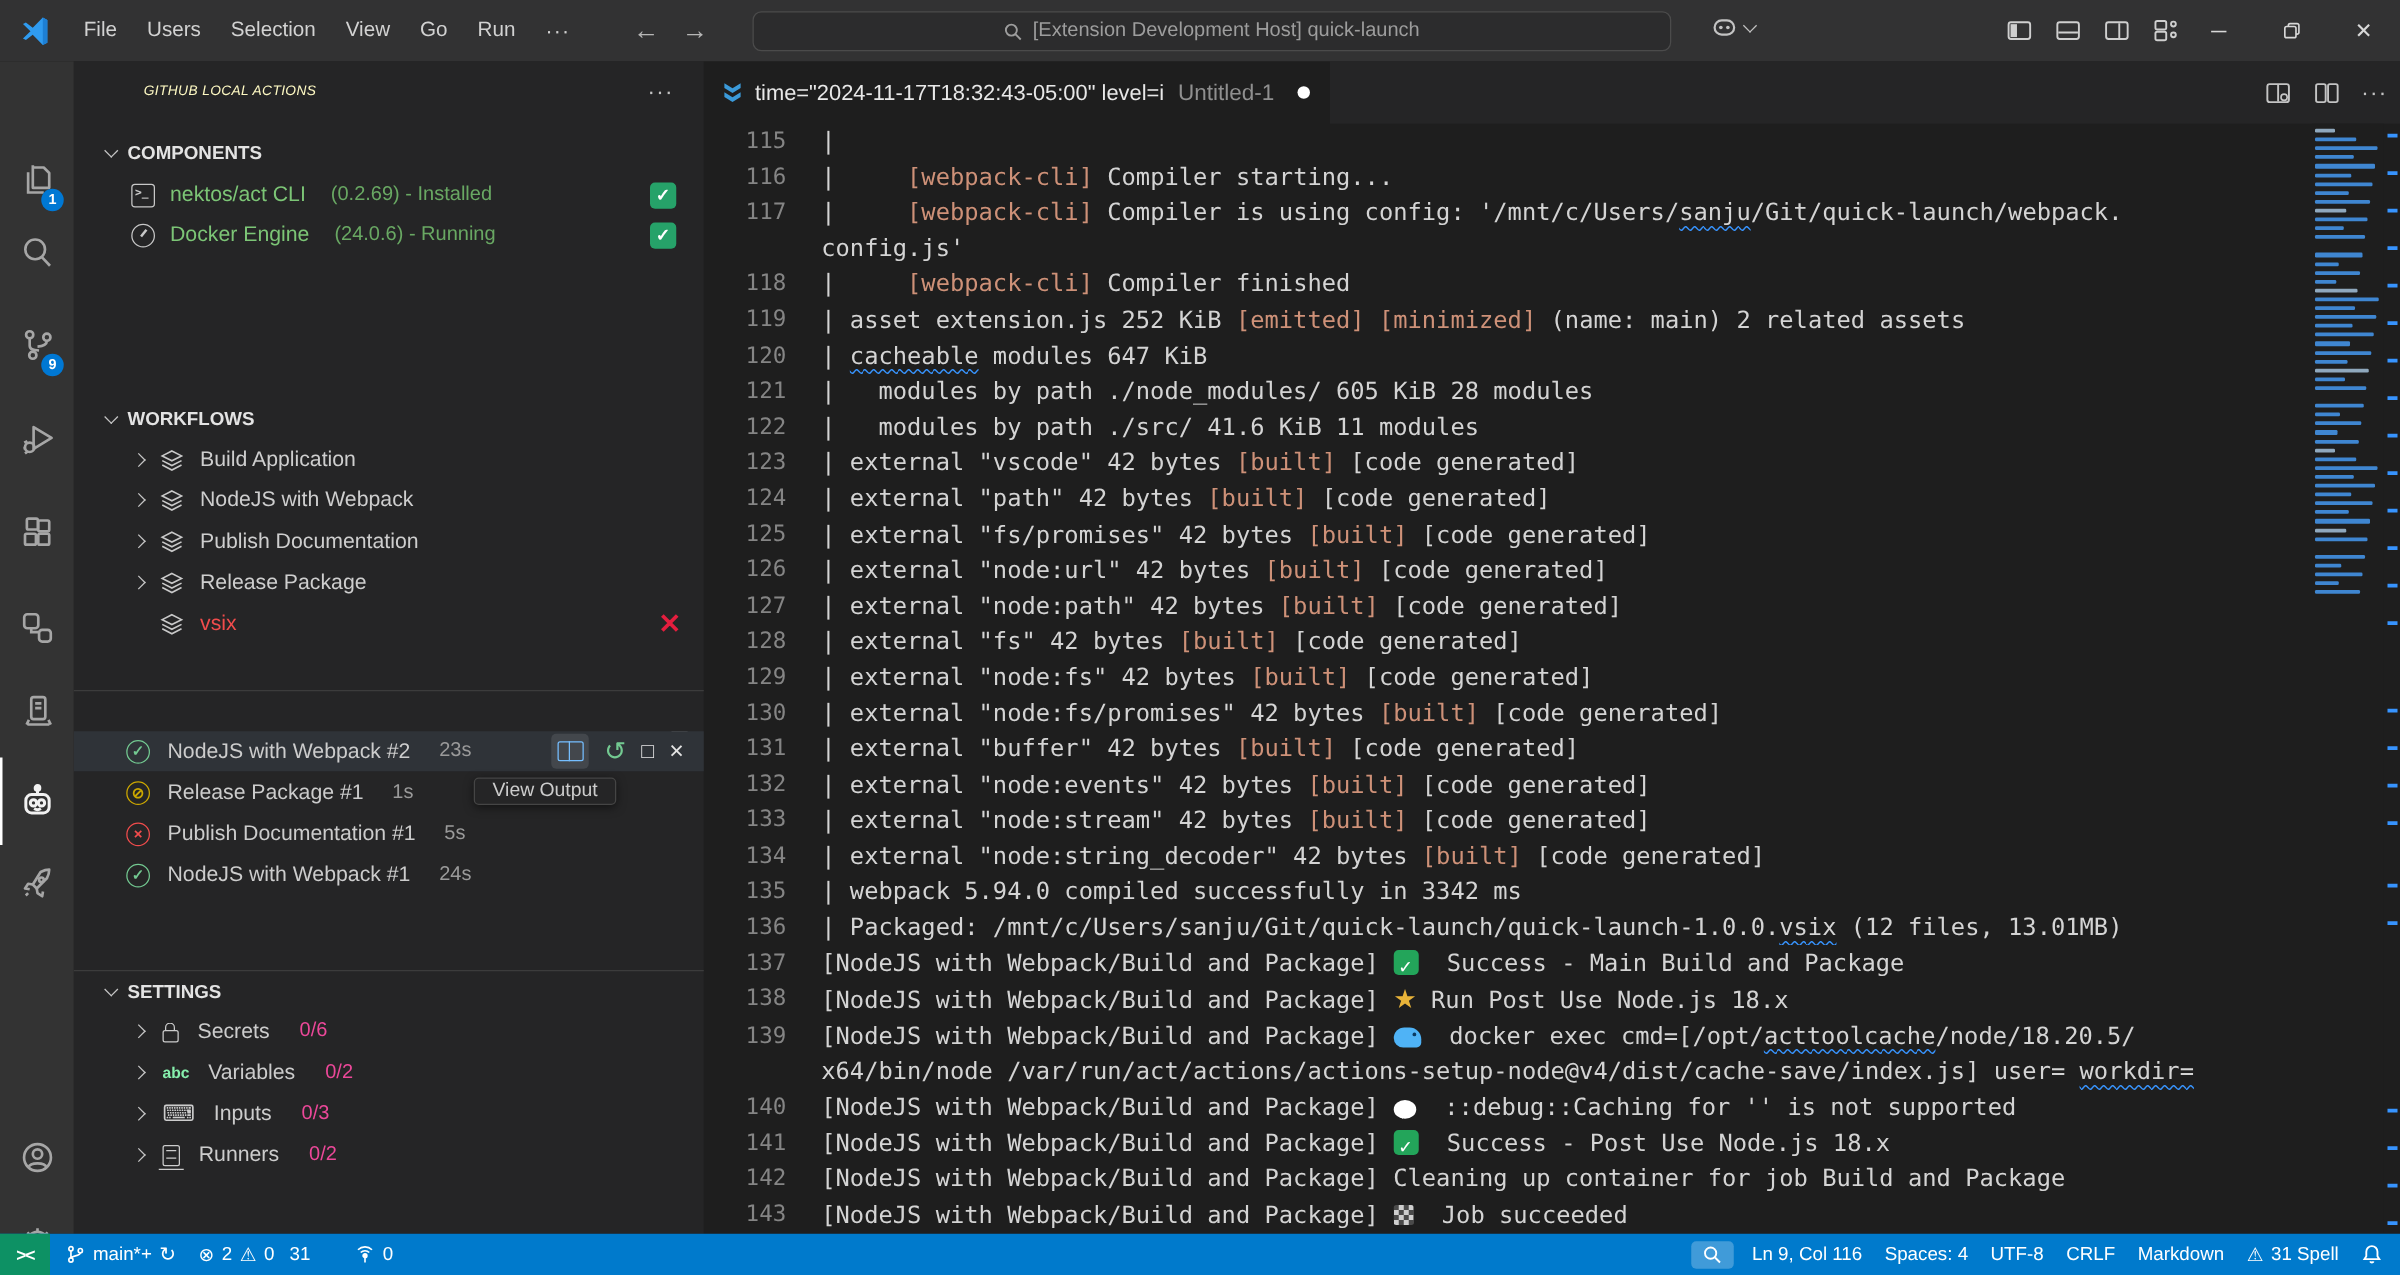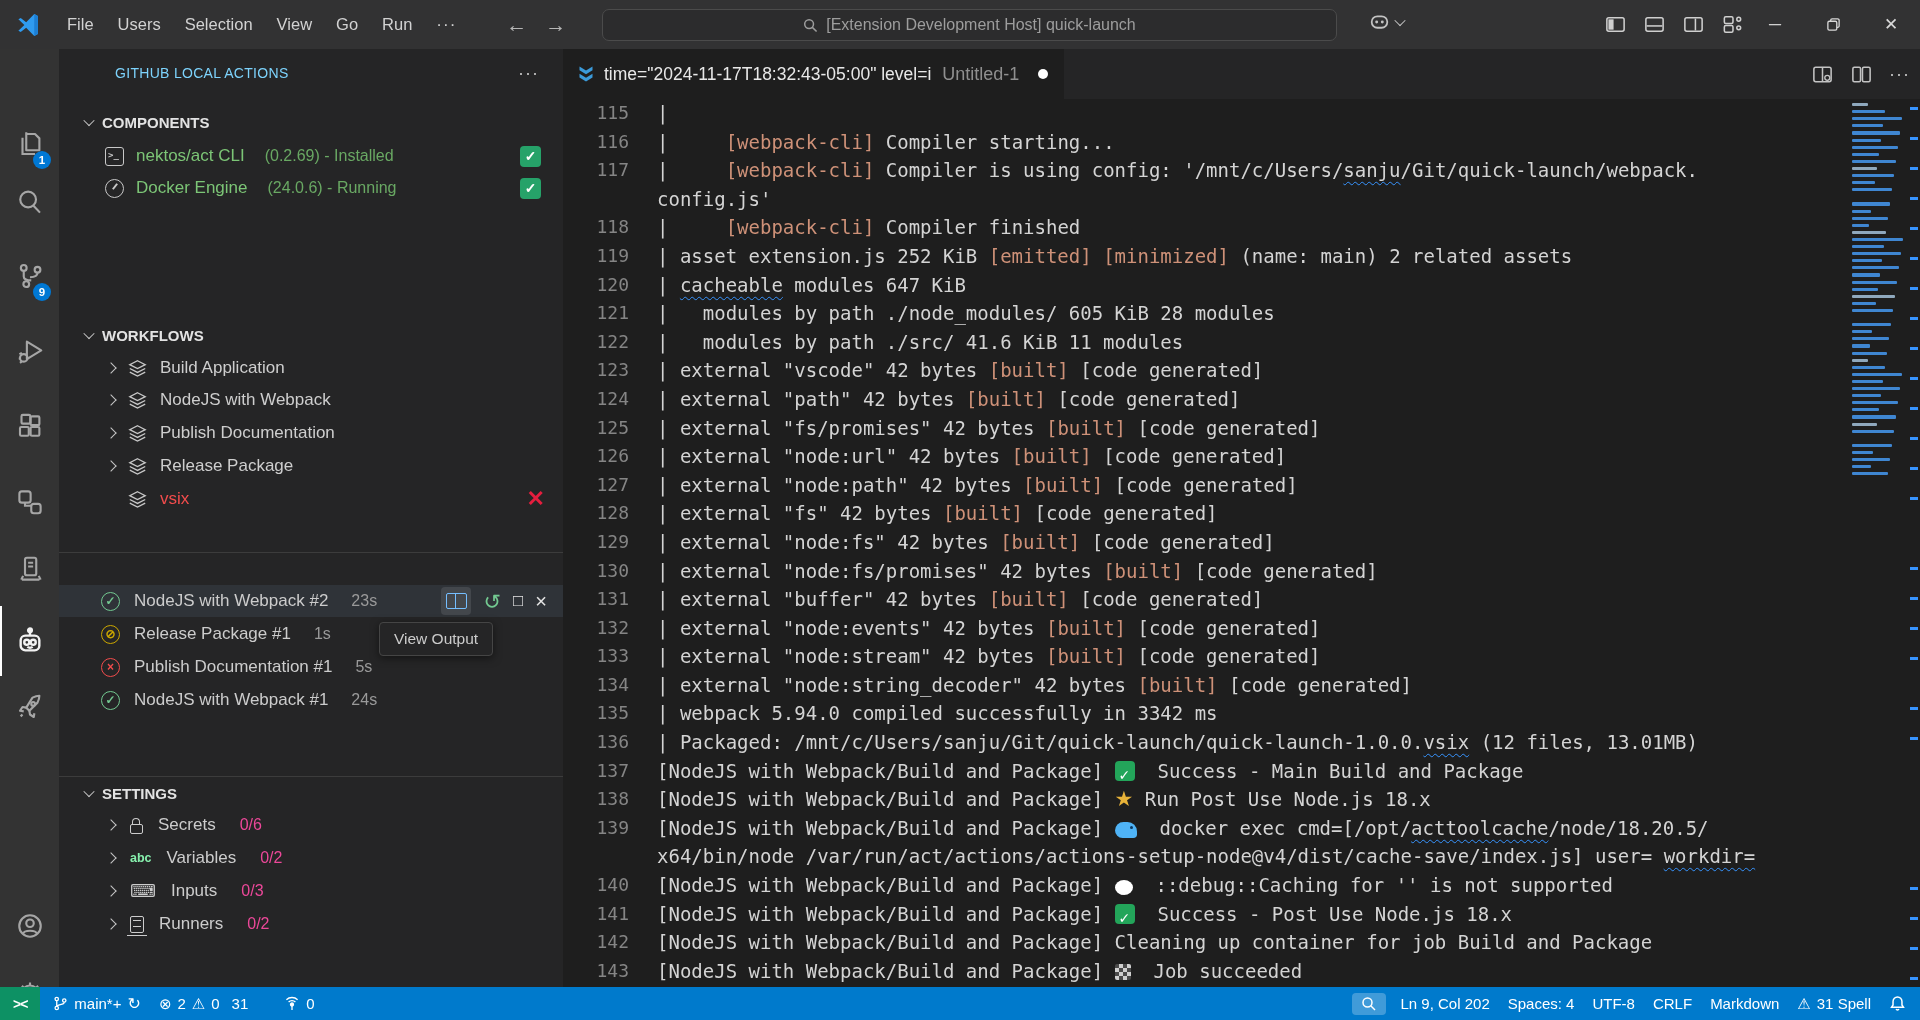--- a/index.html
+++ b/index.html
@@ -26,21 +26,21 @@
   .activitybar { position:absolute; left:0; top:49px; width:59px; height:938px; background:#333333; z-index:30;}
   .ab-item { position:absolute; left:0; width:59px; height:58px; display:flex; align-items:center; justify-content:center; }
   .ab-item.active::before { content:""; position:absolute; left:0; top:-6px; bottom:-6px; width:2px; background:#ffffff; }
   .ab-badge { position:absolute; right:8px; bottom:4px; min-width:18px; height:18px; border-radius:10px;
               background:#0078d4; color:#fff; font-size:11.5px; font-weight:bold; display:flex;
               align-items:center; justify-content:center; padding:0 4px; }
 
   
   .sidebar { position:absolute; left:59px; top:49px; width:504px; height:938px; background:#252526; color:#cccccc; z-index:20;}
   .sb-title { position:absolute; left:0; top:0; width:100%; height:48px; display:flex; align-items:center; }
-  .sb-title-text { margin-left:56px; font-size:14px; color:#7dd3fc; letter-spacing:.3px; }
+  .sb-title-text { margin-left:56px; font-size:11px; color:#fef9c3; letter-spacing:.3px;font-style:italic; }
   .sb-title-more { position:absolute; right:24px; font-size:18px; color:#c3c3c3; letter-spacing:1px;}
   .sb-section-header { position:absolute; left:0; width:100%; height:32px; display:flex; align-items:center; gap:9px;
                        font-weight:bold; font-size:15px; color:#e3e3e3; padding-left:26px; }
   .sb-row { position:absolute; left:0; width:100%; height:32px; display:flex; align-items:center; font-size:17px; }
   .chev { width:8px; height:8px; border-right:1.7px solid #c6c6c6; border-bottom:1.7px solid #c6c6c6; flex:none; }
   .chev.down { transform:rotate(45deg) translate(-1px,-1px); }
   .chev.right { transform:rotate(-45deg); }
   .green-name { color:#7cc576; }
   .green-meta { color:#69a863; font-size:16px; margin-left:8px; }
   .check-badge { position:absolute; right:22px; width:21px; height:21px; background:#26a269; border-radius:4px;
@@ -51,21 +51,21 @@
   .divider { position:absolute; left:0; width:100%; border-top:1px solid #3c3c3c; }
   .hist-time { color:#9a9a9a; font-size:16px; margin-left:9px; }
   .st-circ { width:19px; height:19px; border-radius:50%; border:1.7px solid; flex:none;
              display:flex; align-items:center; justify-content:center; font-size:12px; font-weight:bold; }
   .st-success { border-color:#73c991; color:#73c991; }
   .st-cancel  { border-color:#cca700; color:#cca700; }
   .st-fail    { border-color:#f14c4c; color:#f14c4c; }
   .hist-row-hover { background:#2f3338; }
   .hist-actions { position:absolute; right:16px; display:flex; align-items:center; gap:12px; }
   .hdr-actions { position:absolute; right:16px; display:flex; align-items:center; gap:16px; }
-  .tooltip { position:absolute; left:320px; top:573px; height:34px; padding:0 14px; background:#252526;
+  .tooltip { position:absolute; left:320px; top:573px; height:22px; padding:0 14px; background:#252526;
              border:1px solid #454545; border-radius:4px; display:flex; align-items:center;
              font-size:15.5px; color:#cccccc; box-shadow:0 2px 8px rgba(0,0,0,.5); z-index:25;}
   .count { color:#ec4899; margin-left:9px; font-size:16px; }
 
   
   .i-term { width:19px; height:19px; border:1.7px solid #c8c8c8; border-radius:3px; position:relative; flex:none;}
   .i-term::after { content:">_"; position:absolute; left:2px; top:2px; font:bold 9px "DejaVu Sans Mono",monospace; color:#c8c8c8; }
   .i-gauge { width:19px; height:19px; border:1.7px solid #c8c8c8; border-radius:50%; position:relative; flex:none;}
   .i-gauge::after { content:""; position:absolute; left:8px; top:3px; width:2px; height:7px; background:#c8c8c8; transform:rotate(38deg); }
   .i-lock { width:13px; height:10px; border:1.6px solid #ccc; border-radius:2px; position:relative; margin-top:7px; flex:none;}
@@ -602,21 +602,21 @@
     <span>0</span>
   </div>
 
   <div class="sb-group-right">
     <div class="zoom-box">
       <svg width="16" height="16" viewBox="0 0 16 16">
           <circle cx="6.5" cy="6.5" r="4.5" fill="none" stroke="#ffffff" stroke-width="1.5"></circle>
           <line x1="10" y1="10" x2="14" y2="14" stroke="#ffffff" stroke-width="1.5"></line>
         </svg>
     </div>
-    <div class="sb-item">Ln 9, Col 202</div>
+    <div class="sb-item">Ln 9, Col 116</div>
     <div class="sb-item">Spaces: 4</div>
     <div class="sb-item">UTF-8</div>
     <div class="sb-item">CRLF</div>
     <div class="sb-item">Markdown</div>
     <div class="sb-item">
       <span class="sb-glyph">⚠</span>
       <span>31 Spell</span>
     </div>
     <div class="sb-item" style="padding-right:14px">
       <svg width="17" height="17" viewBox="0 0 16 16" fill="none" stroke="#ffffff" stroke-width="1.4">

